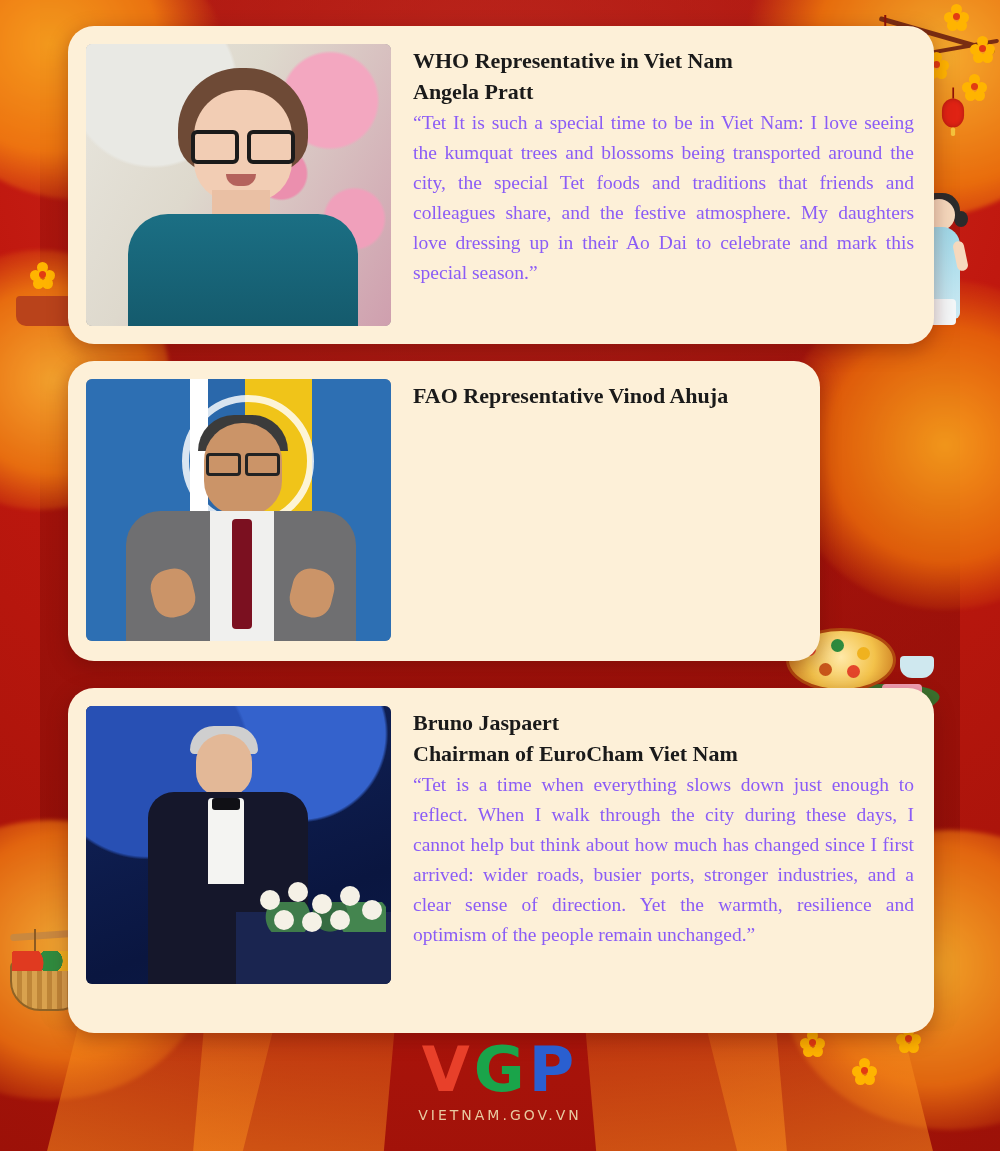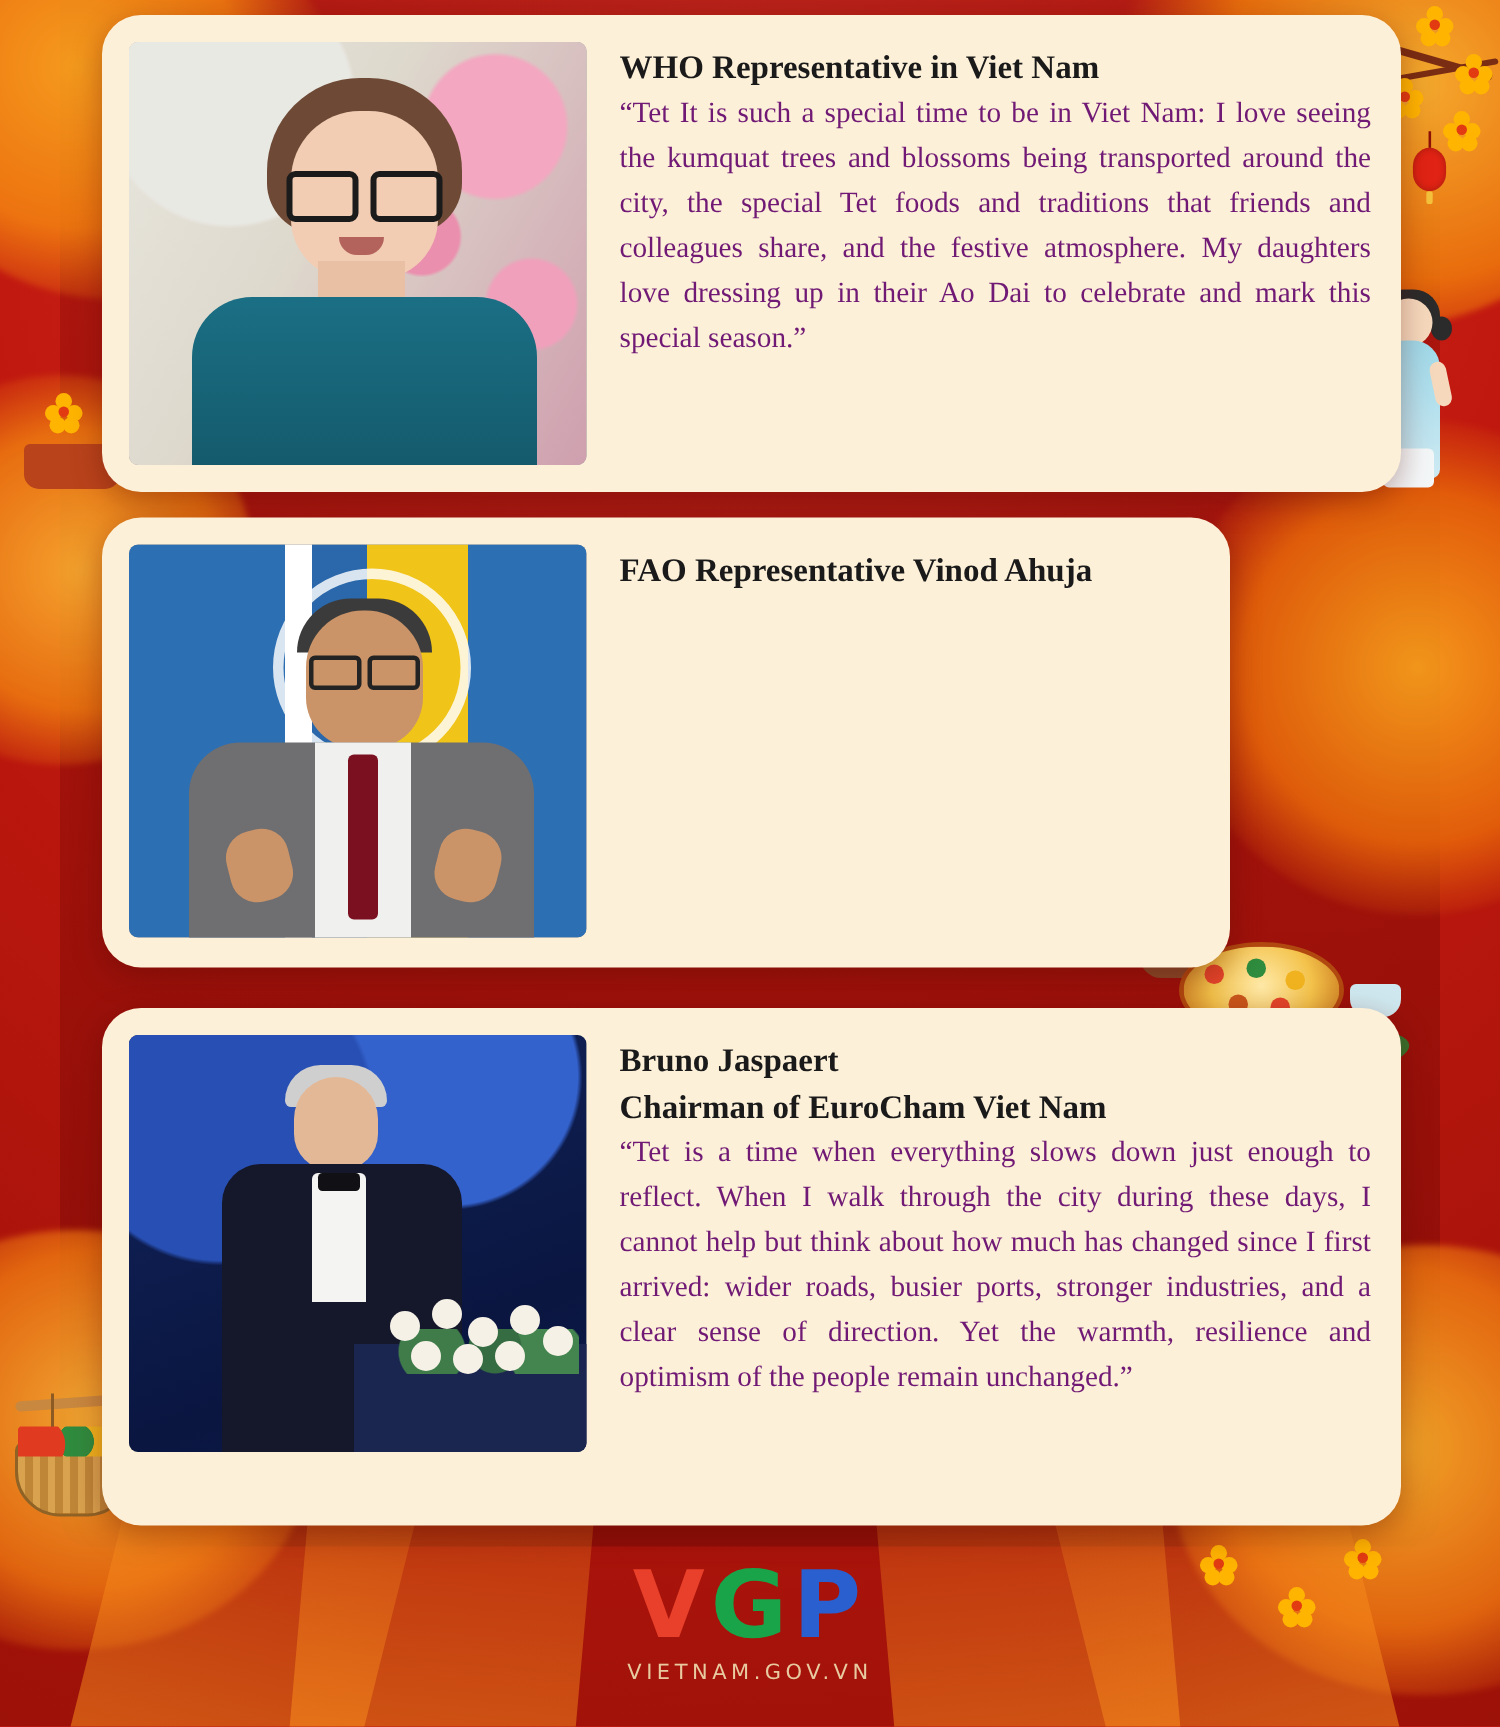--- a/index.html
+++ b/index.html
@@ -236,20 +236,21 @@
 
   
   .card {
     position: absolute;
     background: #fdf0d8;
     border-radius: 26px;
     box-shadow: 0 6px 20px rgba(80,8,4,.35);
     display: flex;
     padding: 18px 20px 18px 18px;
     box-sizing: border-box;
+    margin-top: 16px;
   }
   .card .photo {
     flex: 0 0 auto;
     border-radius: 6px;
     overflow: hidden;
     position: relative;
     background: #999;
   }
   .card .text {
     flex: 1 1 auto;
@@ -261,21 +262,21 @@
     font-weight: bold;
     font-size: 22px;
     line-height: 29px;
     color: #1a1a1a;
     margin: 0 0 2px 0;
   }
   .card .body {
     font-family: "Liberation Serif", serif;
     font-size: 19.5px;
     line-height: 30px;
-    color: #701a75;
+    color: #8b5cf6;
     text-align: justify;
     margin: 0;
     hyphens: none;
   }
 
   #card-who   { left: 68px;  top: 10px;  width: 866px; height: 318px; }
   #card-fao   { left: 68px;  top: 345px; width: 752px; height: 300px; }
   #card-euro  { left: 68px;  top: 672px; width: 866px; height: 345px; }
 
   #card-who .photo  { width: 305px; height: 282px; }
@@ -583,20 +584,21 @@
     <div class="ph who-bg"></div>
     <div class="who-hair"></div>
     <div class="who-face"></div>
     <div class="who-glass"></div>
     <div class="who-mouth"></div>
     <div class="who-neck"></div>
     <div class="who-body"></div>
   </div>
   <div class="text">
     <div class="title">WHO Representative in Viet Nam</div>
+    <div class="title">Angela Pratt</div>
     <p class="body">“Tet It is such a special time to be in Viet Nam: I love seeing the kumquat trees and blossoms being transported around the city, the special Tet foods and traditions that friends and colleagues share, and the festive atmosphere. My daughters love dressing up in their Ao Dai to celebrate and mark this special season.”</p>
   </div>
 </div>
 
 <div class="card" id="card-fao">
   <div class="photo">
     <div class="ph fao-bg"></div>
     <div class="fao-logo"></div>
     <div class="fao-hair"></div>
     <div class="fao-face"></div>

